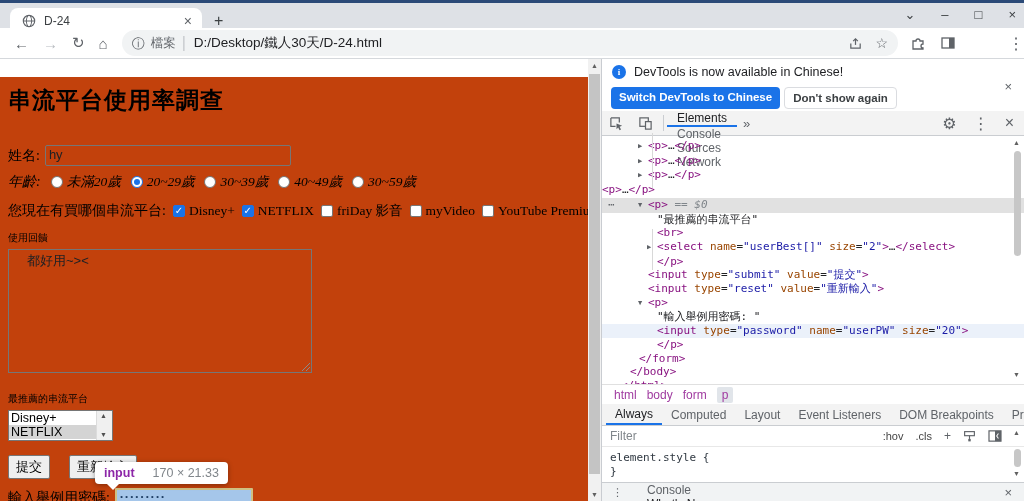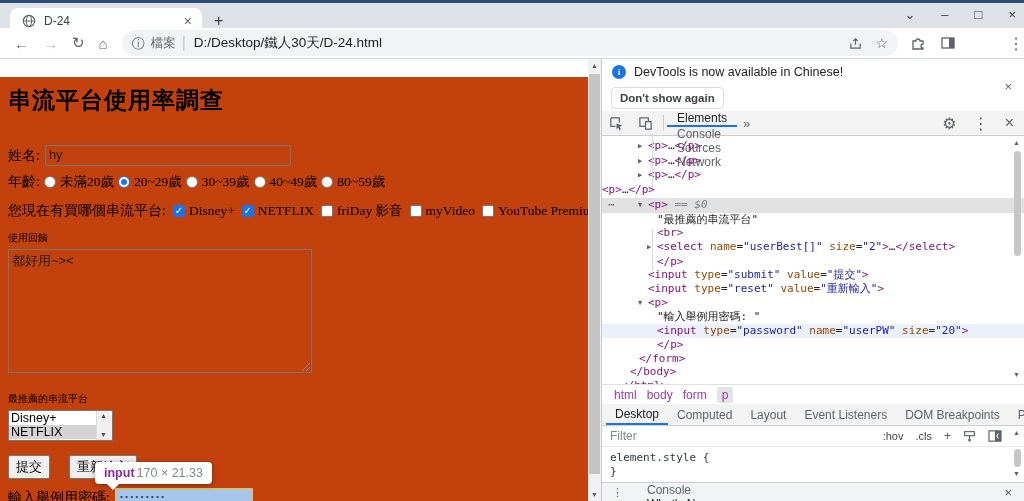--- a/index.html
+++ b/index.html
@@ -25,43 +25,43 @@
   #omnibox .ob-ic{color:#5f6368;font-size:14px;margin-left:12px;}
   #toolbar-right{display:flex;align-items:center;gap:14px;margin-left:12px;}
   #avatar{width:24px;height:24px;border-radius:50%;background:radial-gradient(circle at 40% 35%,#a08succeed,#8a6f5c 40%,#4f3b2f);}
   #chrome-divider{position:absolute;left:0;top:58px;width:1024px;height:1px;background:#d5d8dc;}
   
   #page{position:absolute;left:0;top:77px;width:696px;height:442px;background:#c2410c;font-family:"Liberation Serif","DejaVu Serif",serif;color:#000;}
   #page h1{position:absolute;left:8px;top:8px;margin:0;font-size:23px;font-weight:bold;font-family:"Liberation Sans",sans-serif;letter-spacing:1px;}
   .row-label{font-size:14px;}
   #name-row{position:absolute;left:8px;top:68px;display:flex;align-items:center;}
   #name-input{width:238px;height:17px;border:1px solid #767676;border-radius:2px;margin-left:5px;font:13px "Liberation Sans",sans-serif;padding:1px 3px;color:#202124;}
-  #age-row{position:absolute;left:8px;top:96px;display:flex;align-items:flex-end;gap:4px;}
+  #age-row{position:absolute;left:8px;top:96px;display:flex;align-items:flex-end;gap:10px;font-style:italic;}
   #platform-row{position:absolute;left:8px;top:125px;display:flex;align-items:center;gap:7px;}
   .opt-item{display:flex;align-items:center;gap:4px;font-size:13.5px;}
   .radio{width:12px;height:12px;border:1px solid #767676;border-radius:50%;background:#fff;position:relative;box-sizing:border-box;}
   .radio.on{border-color:#1a73e8;}
   .radio.on::after{content:"";position:absolute;left:2px;top:2px;width:6px;height:6px;border-radius:50%;background:#1a73e8;}
   .cbx{width:12px;height:12px;border:1px solid #767676;border-radius:2px;background:#fff;box-sizing:border-box;font-size:10px;line-height:10px;text-align:center;color:#fff;font-family:"DejaVu Sans",sans-serif;}
   .cbx.on{background:#1a73e8;border-color:#1a73e8;}
   #feedback-label{position:absolute;left:8px;top:154px;font-size:10px;text-align:right;}
-  #feedback-area{position:absolute;left:8px;top:172px;width:304px;height:124px;border:1px solid #767676;box-sizing:border-box;font:13px "Liberation Sans",sans-serif;color:#202124;padding:2px 3px;}
+  #feedback-area{position:absolute;left:8px;top:172px;width:304px;height:124px;border:1px solid #767676;box-sizing:border-box;font:13px "Liberation Sans",sans-serif;color:#202124;padding:2px 18px;}
   #resize-handle{position:absolute;right:1px;bottom:1px;width:10px;height:10px;background:repeating-linear-gradient(135deg,transparent 0 2px,#8a8a8a 2px 3px);clip-path:polygon(100% 0,100% 100%,0 100%);}
   #best-label{position:absolute;left:8px;top:315px;font-size:10px;}
   #best-select{position:absolute;left:8px;top:333px;width:105px;height:31px;border:1px solid #767676;box-sizing:border-box;background:#fff;overflow:hidden;}
   .sel-opt{height:14px;font:12.5px "Liberation Sans",sans-serif;padding:0 2px;white-space:nowrap;}
   .sel-opt.sel{background:#d4d4d4;}
   #best-scroll{position:absolute;right:0;top:0;width:15px;height:29px;background:#f0f0f0;border-left:1px solid #dcdcdc;}
   #best-scroll .sb-up{position:absolute;top:1px;left:3px;font-size:7px;color:#505050;}
   #best-scroll .sb-dn{position:absolute;bottom:1px;left:3px;font-size:7px;color:#505050;}
   #btn-row{position:absolute;left:8px;top:378px;display:flex;gap:19px;}
   .pg-btn{background:#efefef;border:1px solid #767676;border-radius:2px;font:13px "Liberation Sans",sans-serif;color:#000;padding:2px 7px;}
   #pw-row{position:absolute;left:8px;top:411px;display:flex;align-items:center;font-size:14px;}
   #pw-input{margin-left:5px;width:128px;height:15px;background:#a5c6ea;border:2px solid #cfc083;border-radius:1px;font-size:9px;letter-spacing:2px;color:#1d3d63;line-height:15px;padding:0 3px;overflow:hidden;}
-  #inspect-tooltip{position:absolute;left:95px;top:385px;background:#fff;border-radius:4px;box-shadow:0 1px 5px rgba(0,0,0,.35);padding:4px 9px;display:flex;align-items:center;gap:2px;font-family:"Liberation Sans",sans-serif;z-index:5;}
+  #inspect-tooltip{position:absolute;left:95px;top:385px;background:#fff;border-radius:4px;box-shadow:0 1px 5px rgba(0,0,0,.35);padding:4px 9px;display:flex;align-items:center;gap:18px;font-family:"Liberation Sans",sans-serif;z-index:5;}
   #inspect-tooltip .tag{color:#8d27a8;font-weight:bold;font-size:12.5px;}
   #inspect-tooltip .dims{color:#80868b;font-size:12.5px;}
   #inspect-tooltip::after{content:"";position:absolute;left:12px;bottom:-6px;border-left:6px solid transparent;border-right:6px solid transparent;border-top:6px solid #fff;}
   
   #page-scroll{position:absolute;left:588px;top:59px;width:13px;height:442px;background:#f1f1f1;}
   #page-scroll .sb-up{position:absolute;top:3px;left:3px;font-size:7px;color:#606060;}
   #page-scroll .sb-dn{position:absolute;bottom:3px;left:3px;font-size:7px;color:#606060;}
   #page-scroll .thumb{position:absolute;left:1px;top:15px;width:11px;height:400px;background:#c4c4c4;}
   #split-divider{position:absolute;left:601px;top:59px;width:1px;height:442px;background:#c9ccd1;}
   
@@ -201,21 +201,21 @@
         <span class="opt-item">
           <span class="radio"></span>
           <span>30~39歲</span>
         </span>
         <span class="opt-item">
           <span class="radio"></span>
           <span>40~49歲</span>
         </span>
         <span class="opt-item">
           <span class="radio"></span>
-          <span>80~59歲</span>
+          <span>30~59歲</span>
         </span>
       </div>
 
     <div id="platform-row">
       <span class="row-label">您現在有買哪個串流平台:</span>
     <span class="opt-item">
           <span class="cbx on">✓</span>
           <span>Disney+</span>
         </span>
         <span class="opt-item">
@@ -278,20 +278,21 @@
   <div id="split-divider"></div>
 
   <div id="devtools">
     <div id="dt-banner">
       <div class="b-row1">
         <span class="info-ic">i</span>
         <span class="msg">DevTools is now available in Chinese!</span>
       </div>
       <span class="b-close">×</span>
       <div class="b-row2">
+        <span class="banner-btn">Switch DevTools to Chinese</span>
         <span class="banner-btn secondary">Don't show again</span>
       </div>
     </div>
 
     <div id="dt-toolbar">
       <span class="tb-ic">
         <svg width="15" height="15" viewBox="0 0 16 16">
             <path d="M2 2h9v5" fill="none" stroke="#5f6368" stroke-width="1.3"></path>
             <path d="M2 2v9h5" fill="none" stroke="#5f6368" stroke-width="1.3"></path>
             <path d="M8 8l6 2.5-2.7 1 1.5 3-1.5.7-1.5-3L8 14z" fill="#5f6368"></path>
@@ -345,21 +346,21 @@
     <span id="tree-scroll-dn">▼</span>
 
     <div id="crumbs">
         <span class="crumb">html</span>
         <span class="crumb">body</span>
         <span class="crumb">form</span>
         <span class="crumb active">p</span>
       </div>
 
     <div id="styles-tabs">
-        <span class="st-tab active">Desktop</span>
+        <span class="st-tab active">Always</span>
         <span class="st-tab">Computed</span>
         <span class="st-tab">Layout</span>
         <span class="st-tab">Event Listeners</span>
         <span class="st-tab">DOM Breakpoints</span>
         <span class="st-tab">Properties</span>
       </div>
 
     <div id="filter-row">
       <span class="ph">Filter</span>
       <span class="ftxt">:hov</span>

